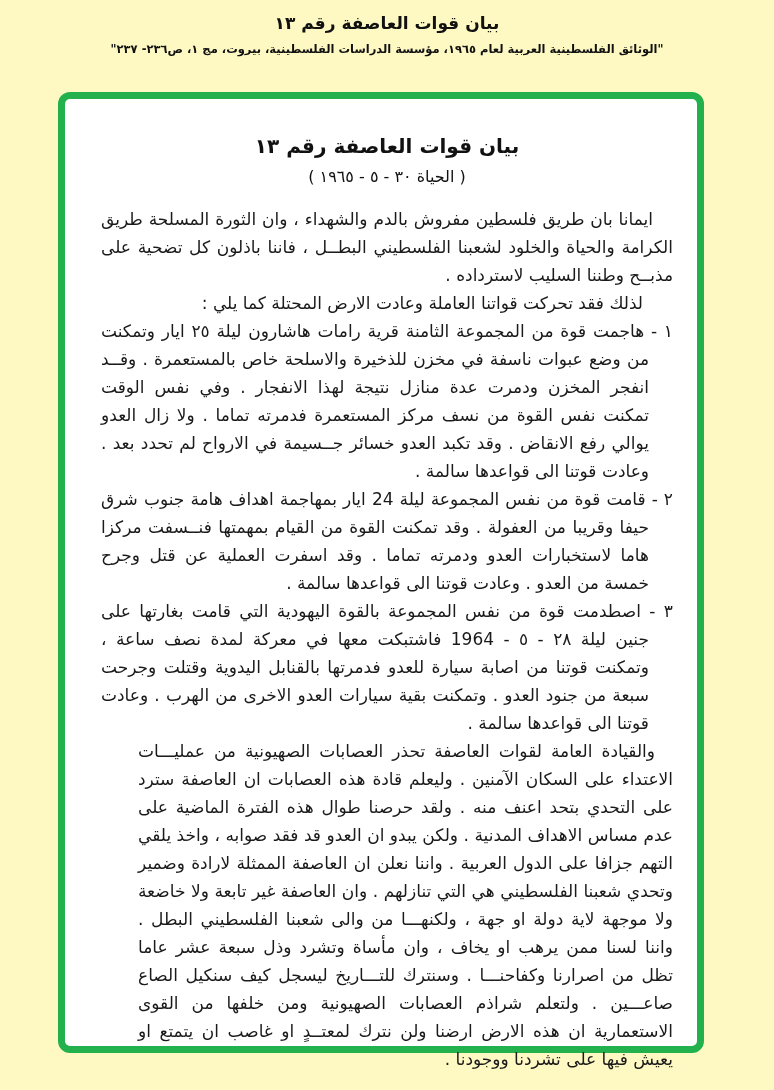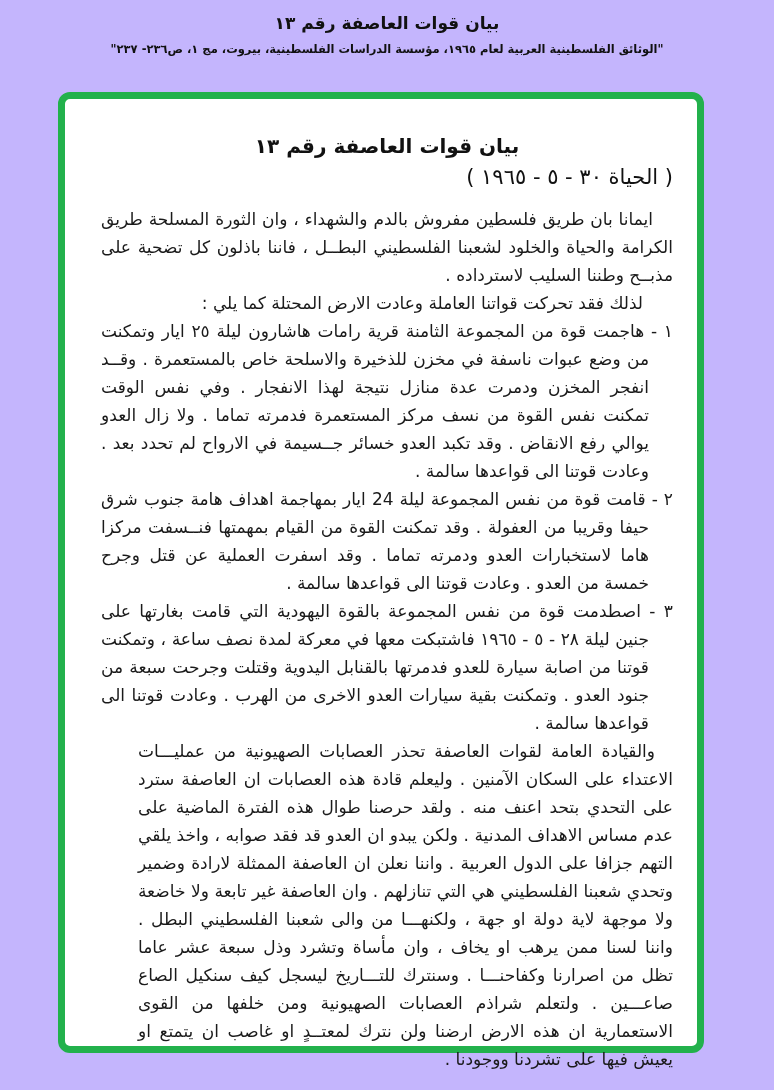--- a/index.html
+++ b/index.html
@@ -5,21 +5,21 @@
   html, body {
     margin: 0;
     padding: 0;
     background: #ffffff;
     font-family: "DejaVu Sans", sans-serif;
   }
   .page {
     position: relative;
     width: 774px;
     height: 1090px;
-    background: #c4b5fd;
+    background: #fef9c3;
     overflow: hidden;
     color: #161616;
   }
   .top-header {
     width: 774px;
     text-align: center;
     direction: rtl;
   }
   .top-title {
     margin-top: 13px;
@@ -54,21 +54,22 @@
     color: #1a1a1a;
   }
   .doc-title {
     text-align: center;
     font-size: 20px;
     font-weight: bold;
     line-height: 26px;
     color: #111111;
   }
   .doc-subtitle {
-    font-size: 21px;
+    text-align: center;
+    font-size: 16px;
     font-weight: normal;
     margin-top: 4px;
     margin-bottom: 14px;
     color: #111111;
   }
   .para-indent { text-indent: 20px; }
   .lead-in    { text-indent: 30px; }
   .list-item  {
     padding-right: 24px;
     text-indent: -24px;
@@ -107,21 +108,21 @@
         <span>هاجمت قوة من المجموعة الثامنة قرية رامات هاشارون ليلة ٢٥ ايار وتمكنت من وضع عبوات ناسفة في مخزن للذخيرة والاسلحة خاص بالمستعمرة .  وقــد انفجر المخزن ودمرت عدة منازل نتيجة لهذا الانفجار . وفي نفس الوقت تمكنت نفس القوة من نسف مركز المستعمرة فدمرته تماما . ولا زال العدو يوالي رفع الانقاض . وقد تكبد العدو خسائر جــسيمة في الارواح لم تحدد بعد . وعادت قوتنا الى قواعدها سالمة .</span>
       </div>
 
       <div class="list-item">
         <span>٢ -</span>
         <span>قامت قوة من نفس المجموعة ليلة 24 ايار بمهاجمة اهداف هامة جنوب شرق حيفا وقريبا من العفولة . وقد تمكنت القوة من القيام بمهمتها فنــسفت مركزا هاما لاستخبارات العدو ودمرته تماما . وقد اسفرت العملية عن قتل وجرح خمسة من العدو . وعادت قوتنا الى قواعدها سالمة .</span>
       </div>
 
       <div class="list-item">
         <span>٣ -</span>
-        <span>اصطدمت قوة من نفس المجموعة بالقوة اليهودية التي قامت بغارتها على جنين ليلة ٢٨ - ٥ - ١٩٦٥ فاشتبكت معها في معركة لمدة نصف ساعة ، وتمكنت قوتنا من اصابة سيارة للعدو فدمرتها بالقنابل اليدوية وقتلت وجرحت سبعة من جنود العدو . وتمكنت بقية سيارات العدو الاخرى من الهرب . وعادت قوتنا الى قواعدها سالمة .</span>
+        <span>اصطدمت قوة من نفس المجموعة بالقوة اليهودية التي قامت بغارتها على جنين ليلة ٢٨ - ٥ - 1964 فاشتبكت معها في معركة لمدة نصف ساعة ، وتمكنت قوتنا من اصابة سيارة للعدو فدمرتها بالقنابل اليدوية وقتلت وجرحت سبعة من جنود العدو . وتمكنت بقية سيارات العدو الاخرى من الهرب . وعادت قوتنا الى قواعدها سالمة .</span>
       </div>
 
       <div class="closing">والقيادة العامة لقوات العاصفة تحذر العصابات الصهيونية من عمليـــات الاعتداء على السكان الآمنين . وليعلم قادة هذه العصابات ان العاصفة سترد على التحدي بتحد اعنف منه . ولقد حرصنا طوال هذه الفترة الماضية على عدم مساس الاهداف المدنية .  ولكن يبدو ان العدو قد فقد صوابه ، واخذ يلقي التهم جزافا على الدول العربية .  واننا نعلن ان العاصفة الممثلة لارادة وضمير وتحدي شعبنا الفلسطيني هي التي تنازلهم . وان العاصفة غير تابعة ولا خاضعة ولا موجهة لاية دولة او جهة ، ولكنهـــا من والى شعبنا الفلسطيني البطل . واننا لسنا ممن يرهب او يخاف ، وان مأساة وتشرد وذل سبعة عشر عاما تظل من اصرارنا وكفاحنـــا . وسنترك للتـــاريخ ليسجل كيف سنكيل الصاع صاعـــين . ولتعلم شراذم العصابات الصهيونية ومن خلفها من القوى الاستعمارية ان هذه الارض ارضنا ولن نترك لمعتــدٍ او غاصب ان يتمتع او يعيش فيها على تشردنا ووجودنا .</div>
 
       <div class="end-rule"></div>
 
     </div>
   </div>
 
 </div>

